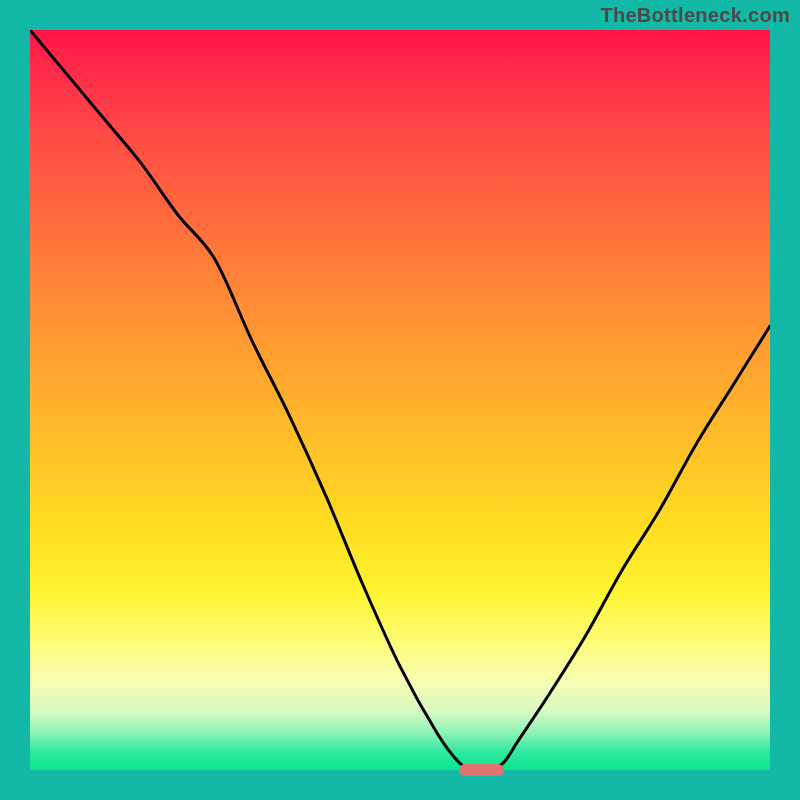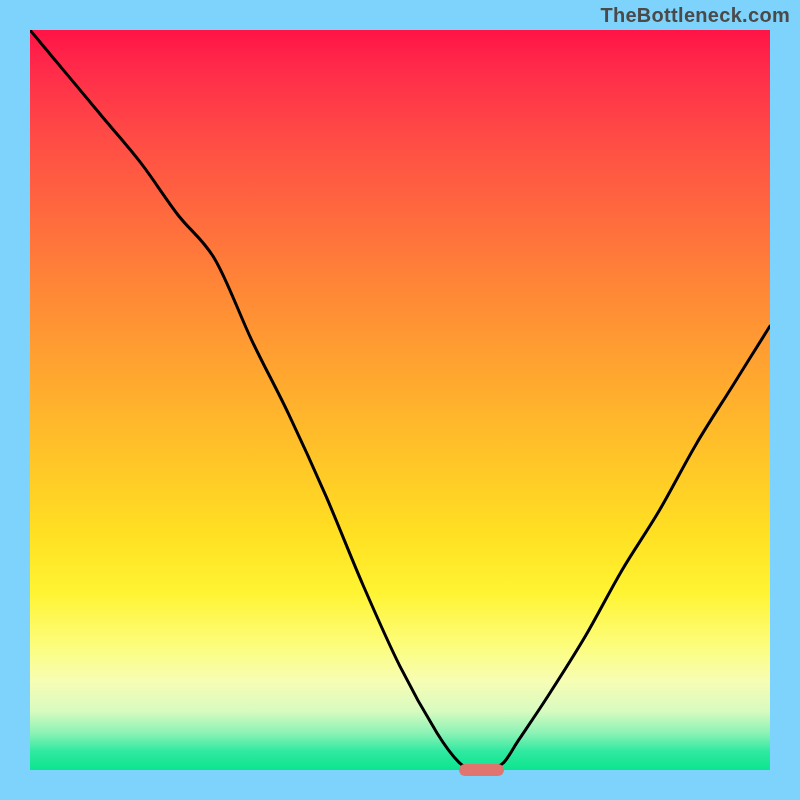--- a/index.html
+++ b/index.html
@@ -8,21 +8,21 @@
     width: 800px;
     height: 800px;
     background: #000;
     overflow: hidden;
     font-family: Arial, Helvetica, sans-serif;
   }
   .frame {
     position: relative;
     width: 800px;
     height: 800px;
-    background: #7dd3fc;
+    background: #14b8a6;
   }
   .watermark {
     position: absolute;
     top: 4px;
     right: 10px;
     color: #4a4a4a;
     font-size: 20px;
     font-weight: 600;
     letter-spacing: 0.3px;
   }

